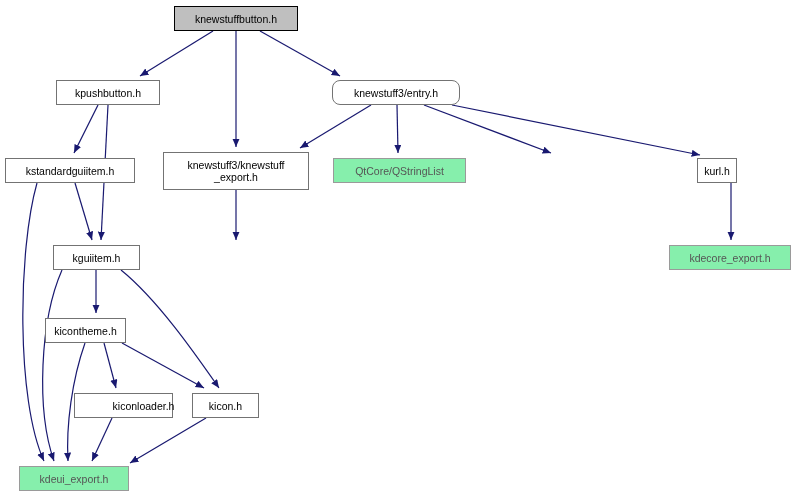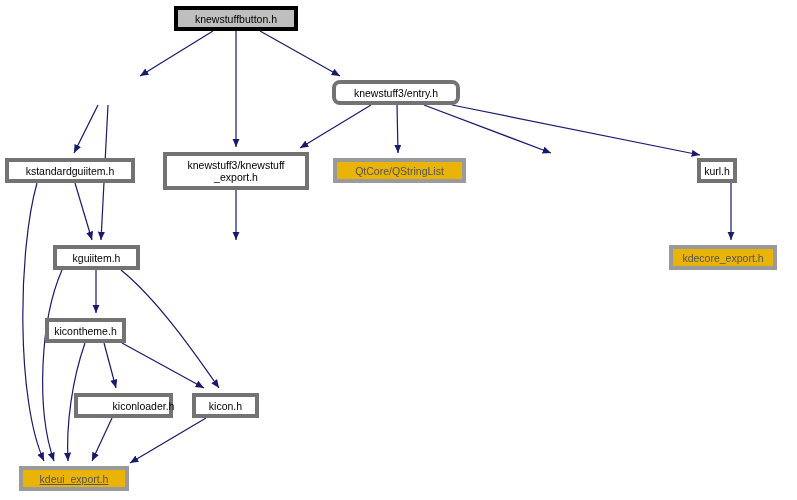--- a/index.html
+++ b/index.html
@@ -26,32 +26,32 @@
     position: absolute;
     box-sizing: border-box;
     display: flex;
     align-items: center;
     justify-content: center;
     text-align: center;
     font-size: 10.5px;
     line-height: 12px;
     color: #000000;
     white-space: pre-line;
-    border: 4px solid #737373;
+    border: 1px solid #737373;
     background: #ffffff;
     z-index: 2;
   }
   .node.root {
     background: #bfbfbf;
     border-color: #000000;
   }
   .node.ext {
     border-color: #9a9a9a;
     color: #555555;
-    background: #eab308;
+    background: #86efac;
   }
 </style>
 </head>
 <body>
 
 <div id="canvas">
 
   <svg id="edges" viewBox="0 0 797 500">
     <defs>
       <marker id="arrow" markerWidth="8" markerHeight="8" refX="7" refY="3" orient="auto" markerUnits="strokeWidth">
@@ -98,26 +98,27 @@
 
       <path d="M85,343 C72,380 66,425 68,461"></path>
 
       <path d="M112,418 L92,461"></path>
 
       <path d="M206,418 L130,463"></path>
     </g>
   </svg>
 
   <div class="node root" style="left:174px;top:6px;width:124px;height:25px;">knewstuffbutton.h</div>
+  <div class="node" style="left:56px;top:80px;width:104px;height:25px;">kpushbutton.h</div>
   <div class="node" style="left:332px;top:80px;width:128px;height:25px;border-radius:8px;">knewstuff3/entry.h</div>
   <div class="node" style="left:5px;top:158px;width:130px;height:25px;">kstandardguiitem.h</div>
   <div class="node" style="left:163px;top:152px;width:146px;height:38px;">knewstuff3/knewstuff
 _export.h</div>
   <div class="node ext" style="left:333px;top:158px;width:133px;height:25px;">QtCore/QStringList</div>
   <div class="node" style="left:697px;top:158px;width:40px;height:25px;">kurl.h</div>
-  <div class="node ext" style="left:669px;top:245px;width:108px;height:25px;">kdecore_export.h</div>
+  <div class="node ext" style="left:669px;top:245px;width:122px;height:25px;">kdecore_export.h</div>
   <div class="node" style="left:53px;top:245px;width:87px;height:25px;">kguiitem.h</div>
   <div class="node" style="left:45px;top:318px;width:81px;height:25px;">kicontheme.h</div>
   <div class="node" style="left:74px;top:393px;width:99px;height:25px;padding-left:40px;">kiconloader.h</div>
   <div class="node" style="left:192px;top:393px;width:67px;height:25px;">kicon.h</div>
-  <div class="node ext" style="left:19px;top:466px;width:110px;height:25px;text-decoration:underline;">kdeui_export.h</div>
+  <div class="node ext" style="left:19px;top:466px;width:110px;height:25px;">kdeui_export.h</div>
 
 </div>
 
 </body></html>

